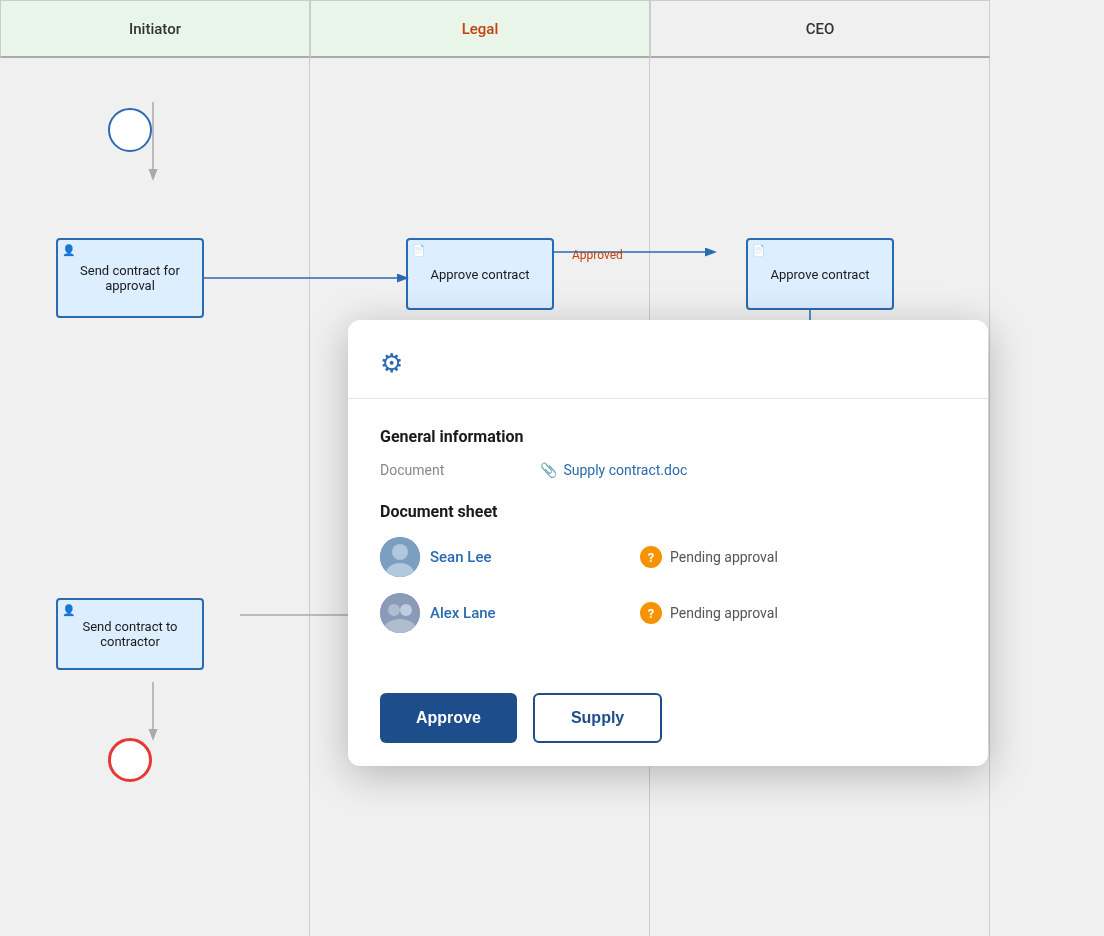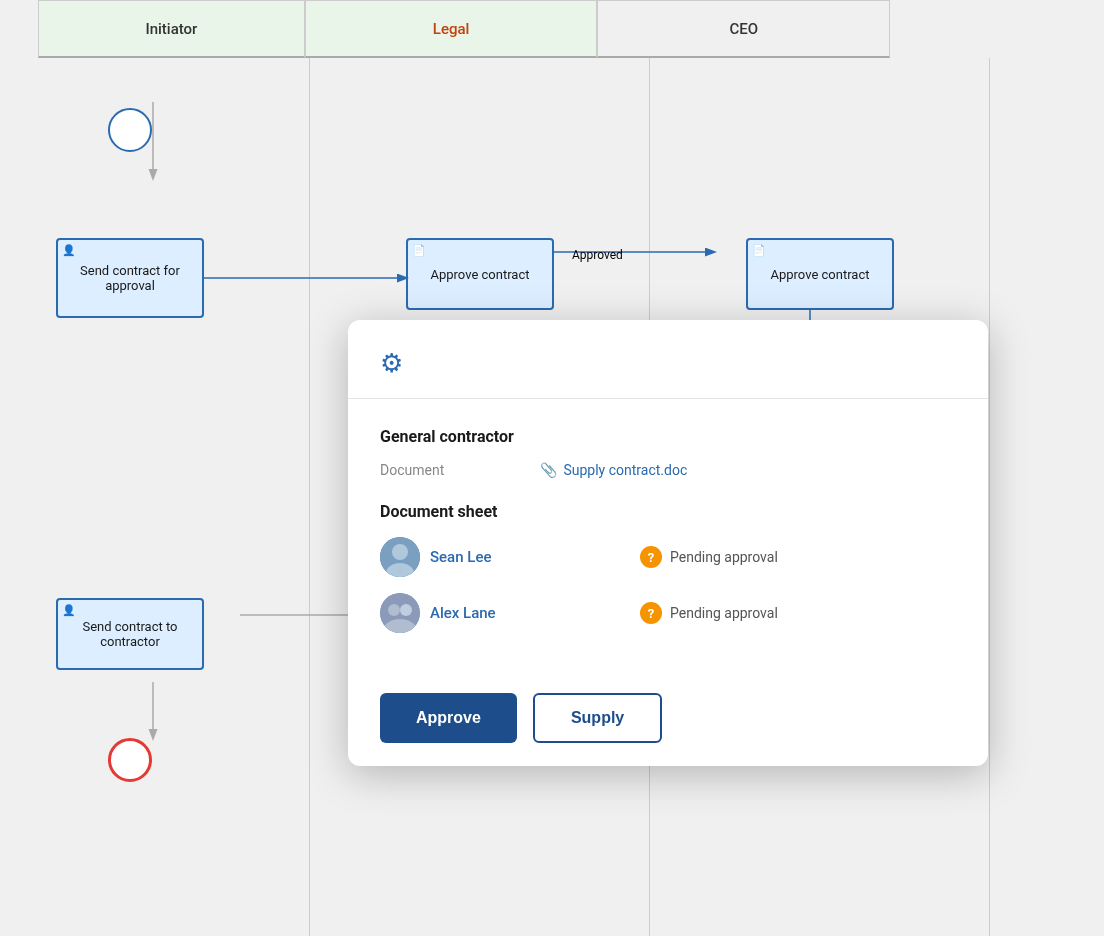--- a/index.html
+++ b/index.html
@@ -8,23 +8,23 @@
       background: #f0f0f0;
       width: 1104px;
       height: 936px;
       overflow: hidden;
       position: relative;
     }
 
     
     .swimlanes {
       display: flex;
-      width: 852px;
-      position: absolute;
-      top: 0; left: 0; margin-left: 38px;
+      width: 990px;
+      position: absolute;
+      top: 0; left: 0;
     }
     .swimlane-header {
       height: 58px;
       display: flex;
       align-items: center;
       justify-content: center;
       font-size: 15px;
       font-weight: 500;
       border: 1px solid #ccc;
       border-bottom: 2px solid #aaa;
@@ -295,21 +295,21 @@
       padding: 14px 36px;
       font-size: 16px;
       font-weight: 600;
       cursor: pointer;
     }
 
     
     .arrow-label {
       position: absolute;
       font-size: 12px;
-      color: #000000;
+      color: #c2410c;
       top: 248px;
       left: 572px;
     }
   </style>
 </head>
 <body>
 
 <div class="swimlanes">
   <div class="swimlane-header swimlane-initiator">
     <span>Initiator</span>
@@ -385,21 +385,21 @@
 </svg>
 
 <div class="arrow-label">Approved</div>
 
 <div class="modal-container">
   <div class="modal-header">
     <span class="modal-gear">⚙</span>
   </div>
 
   <div class="modal-body">
-    <div class="section-title">General contractor</div>
+    <div class="section-title">General information</div>
 
     <div class="info-row">
       <span class="info-label">Document</span>
       <span class="info-value">
         <span class="paperclip">📎</span>
         <span>Supply contract.doc</span>
       </span>
     </div>
 
     <div class="section-title">Document sheet</div>

